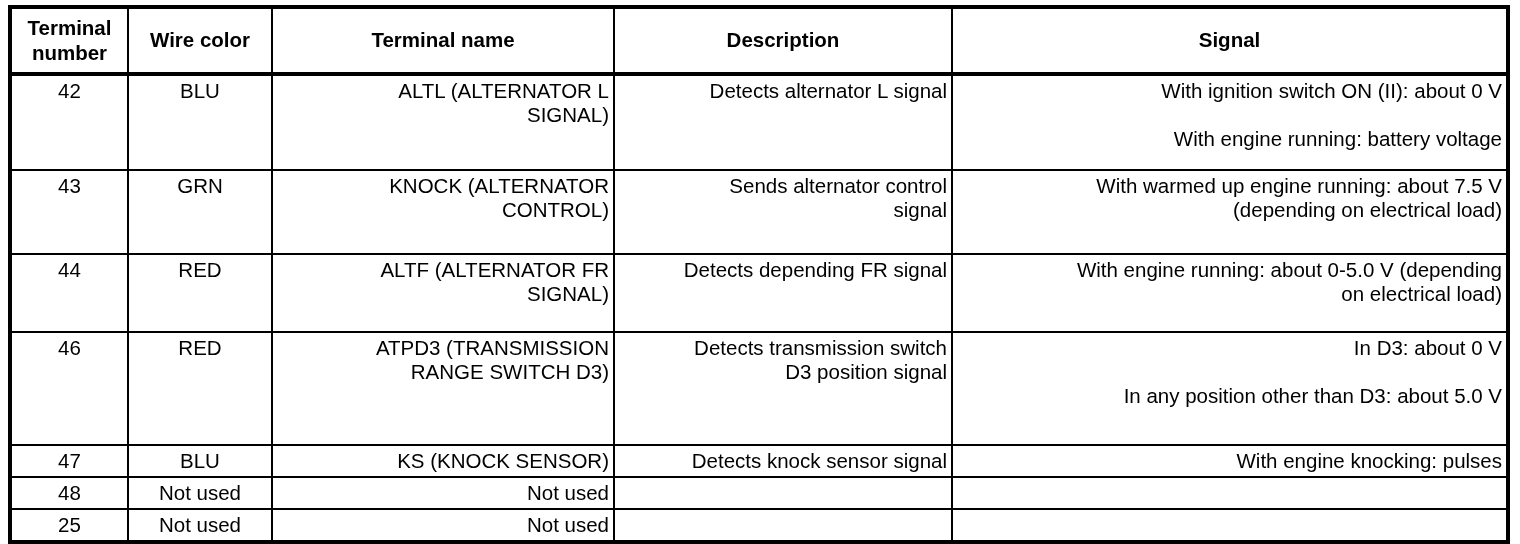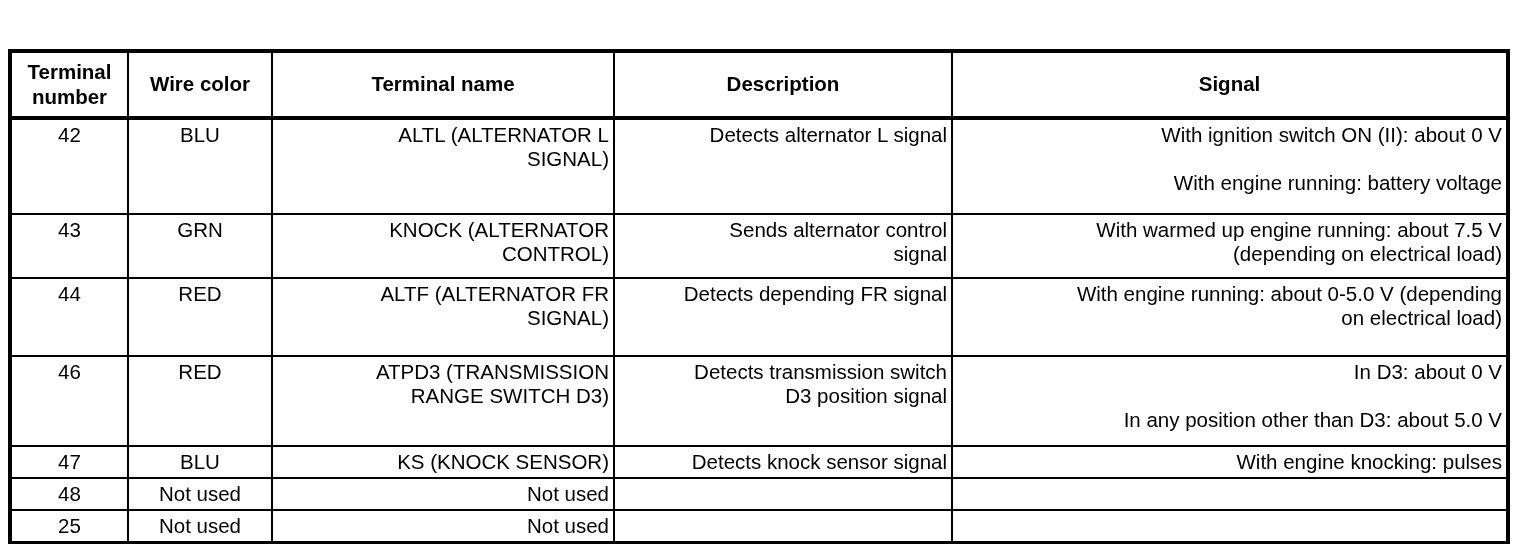--- a/index.html
+++ b/index.html
@@ -28,21 +28,20 @@
     top: 5px;
     width: 1502px;
     border-collapse: collapse;
     table-layout: fixed;
     background: #ffffff;
   }
 
   
   table.spec {
     border: 4px solid #000000;
-    margin-top: 44px;
   }
 
   table.spec col.c-terminal { width: 118px; }
   table.spec col.c-wire     { width: 144px; }
   table.spec col.c-name     { width: 342px; }
   table.spec col.c-desc     { width: 338px; }
   table.spec col.c-signal   { width: 556px; }
 
   table.spec th,
   table.spec td {
@@ -76,24 +75,24 @@
   }
 
   td.col-name,
   td.col-desc,
   td.col-signal {
     text-align: right;
   }
 
   
   tr[data-row-h="96"]  td { height: 96px; }
-  tr[data-row-h="64"]  td { height: 64px; }
+  tr[data-row-h="64"]  td { height: 84px; }
   tr[data-row-h="66"]  td { height: 78px; }
   tr[data-row-h="39"]  td { height: 39px; }
-  tr[data-row-h="91"]  td { height: 90px; }
+  tr[data-row-h="91"]  td { height: 113px; }
   tr[data-row-h="38"]  td { height: 32px; }
   tr[data-row-h="33"]  td { height: 33px; }
 </style>
 </head>
 <body>
 
 <div class="sheet">
   <table class="spec">
     <colgroup>
       <col class="c-terminal">

